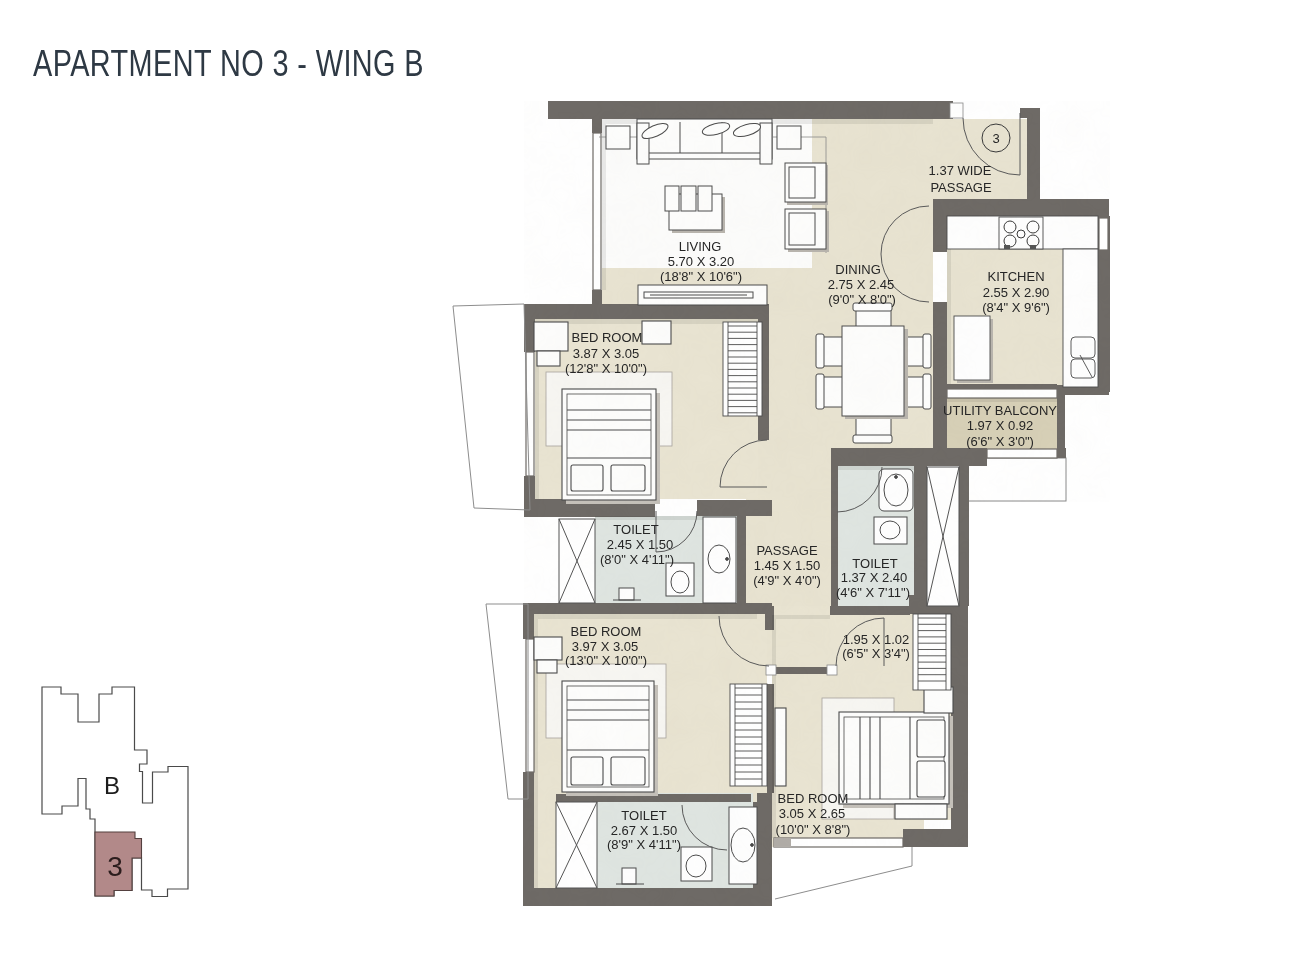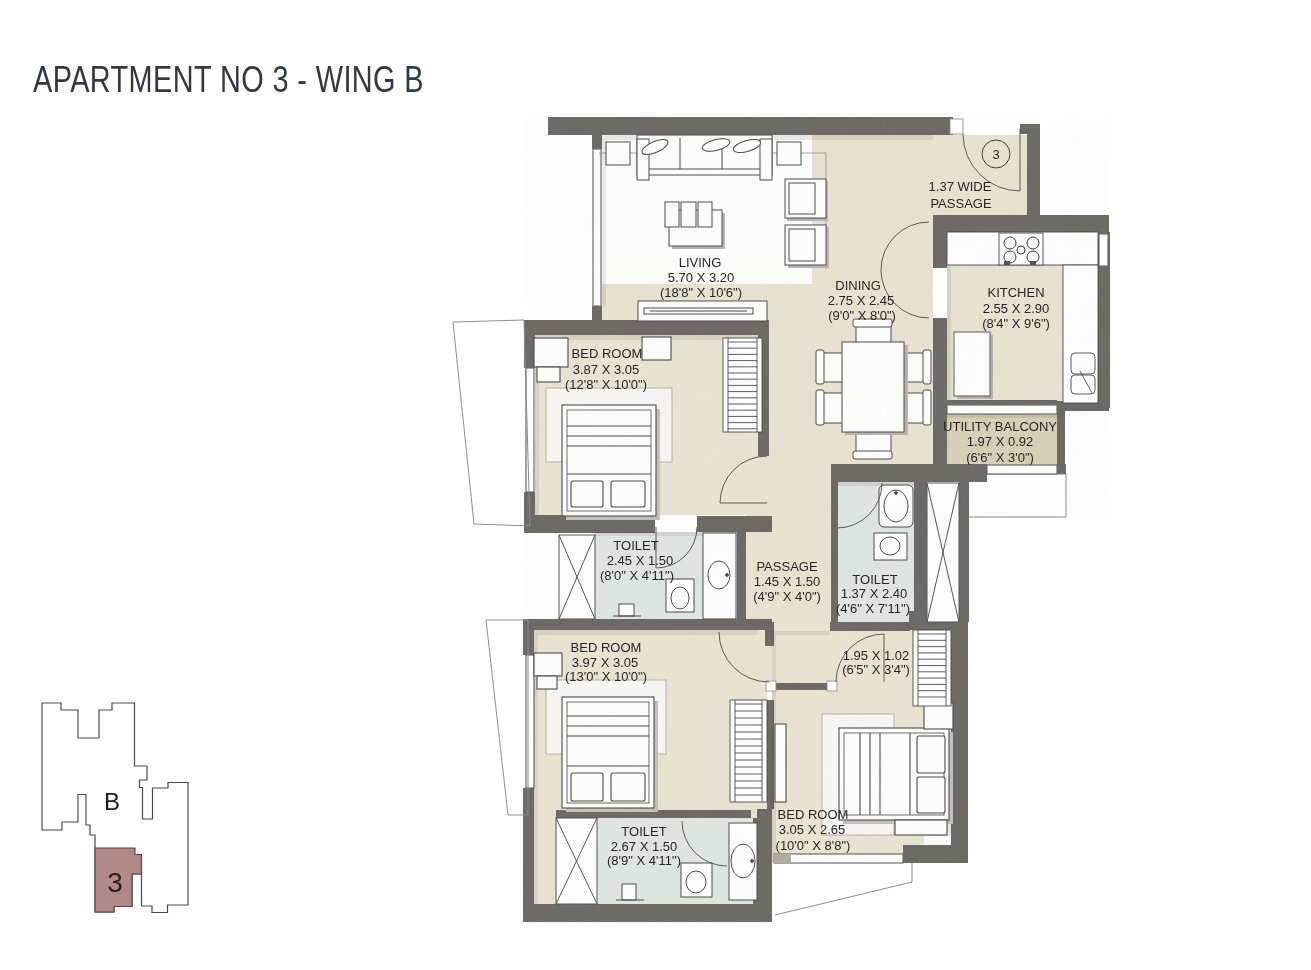--- a/index.html
+++ b/index.html
@@ -1,16 +1,16 @@
 <!DOCTYPE html>
 <html><head>
 <meta charset="utf-8">
 <style>
   html,body{margin:0;padding:0;background:#ffffff;}
-  .page{position:relative;width:1311px;height:926px;overflow:hidden;background:#ffffff;margin-top:16px;}
+  .page{position:relative;width:1311px;height:926px;overflow:hidden;background:#ffffff;}
   text{font-family:"Liberation Sans", sans-serif;}
   .lbl{font-size:13px;fill:#262626;}
   .ttl{font-size:36px;fill:#2e3944;letter-spacing:0.5px;}
 </style>
 </head>
 <body>
 <div class="page">
 <svg width="1311" height="970" viewBox="0 0 1311 970">
 <defs>
 <filter id="paper" x="0" y="0" width="100%" height="100%">

